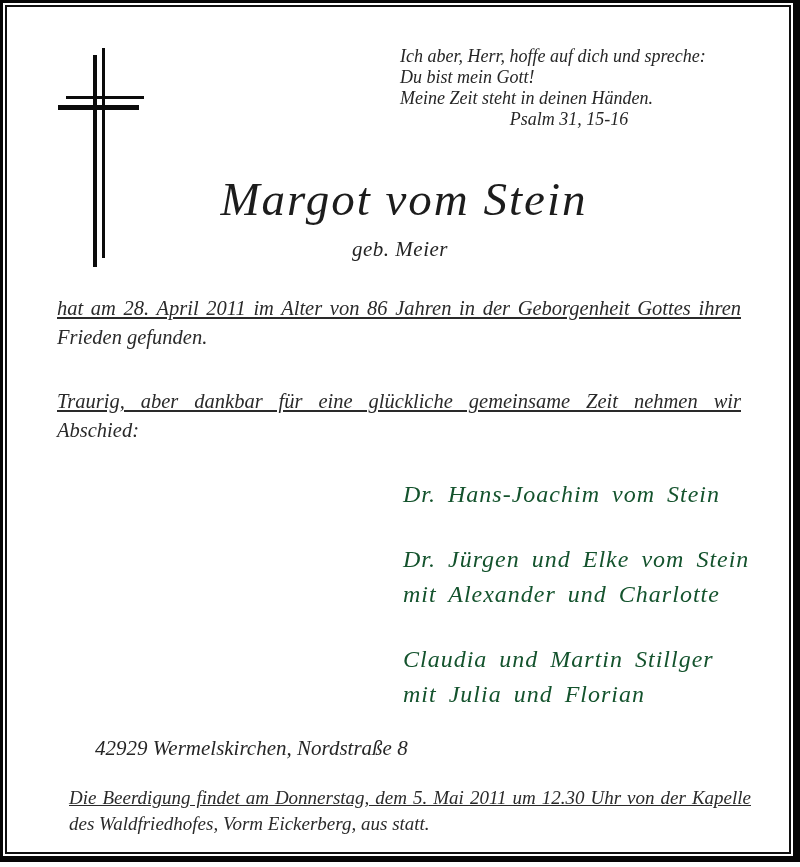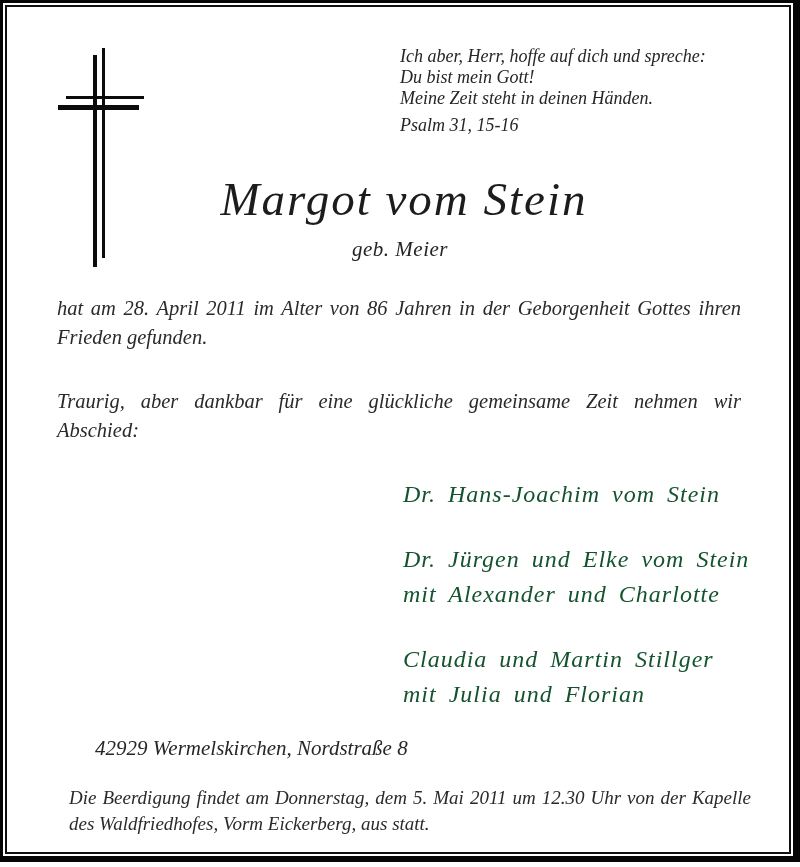--- a/index.html
+++ b/index.html
@@ -45,22 +45,21 @@
   .cross .ch-thick { left: 3px;  top: 60px; width: 81px; height: 5px;  }
 
   
   .quote {
     left: 400px; top: 46px; width: 342px;
     font-size: 18px; line-height: 21px;
     color: #262626;
   }
   .quote .qline { white-space: nowrap; }
   .quote .qattr {
-    text-align: left;
-    margin-top: 6px;
+    text-align: center;
     padding-right: 4px;
     white-space: nowrap;
   }
 
   
   .name {
     left: 57px; top: 171px; width: 686px;
     margin: 4px;
     text-align: center;
     font-size: 47px;
@@ -79,21 +78,21 @@
 
   
   .para {
     left: 57px; width: 684px;
     font-size: 20.5px;
     line-height: 28.5px;
     color: #2a2a2a;
   }
   .p-death    { top: 294px; }
   .p-farewell { top: 387px; }
-  .jline { text-align: justify; text-align-last: justify; }
+  .jline { text-align: justify; text-align-last: justify; text-decoration: underline; }
 
   
   .mourners {
     left: 403px; top: 477px; width: 345px;
     font-size: 24px;
     line-height: 35px;
     letter-spacing: 1px;
     word-spacing: 5px;
     color: #14532d;
   }

